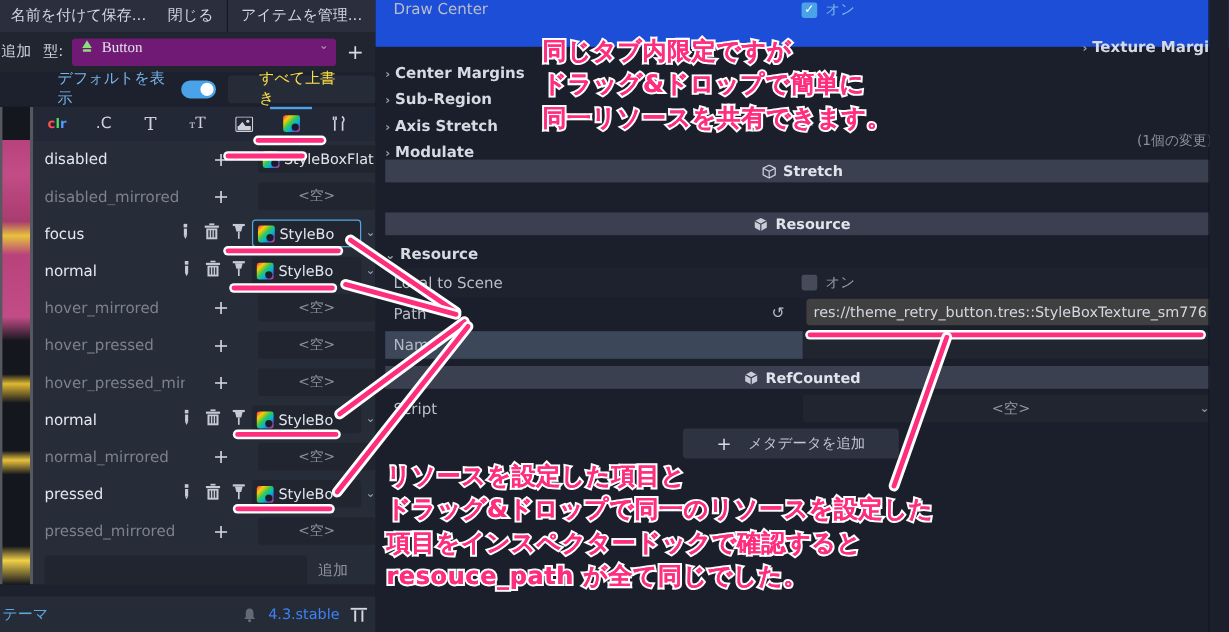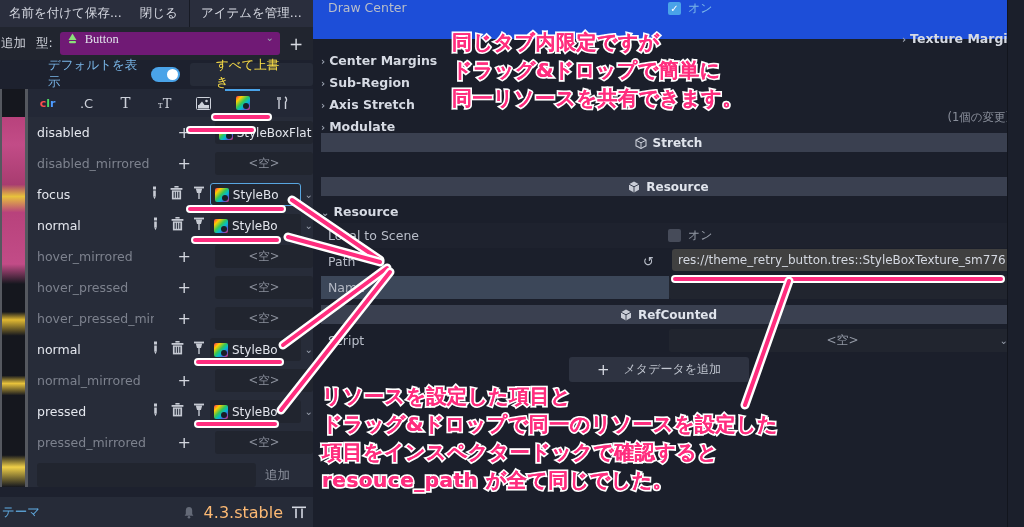--- a/index.html
+++ b/index.html
@@ -135,21 +135,21 @@
     margin-left: 9px; width: 219px; height: 24px; background: #21252f; border-radius: 3px;
   }
   .addbtn { color: #8e939f; font-size: 12.5px; margin-left: 9px; }
 
   .statusbar {
     position: absolute; left: 0; top: 497px; width: 313px; height: 30px;
     background: #262b38; display: flex; align-items: center;
   }
   .sb-theme { color: #5fa8dd; font-size: 12.5px; margin-left: 2px; }
   .sb-right { margin-left: auto; display: flex; align-items: center; gap: 9px; padding-right: 7px; }
-  .sb-ver { color: #fdba74; font-size: 16px; }
+  .sb-ver { color: #3b82f6; font-size: 12px; }
 
   
   #right-panel {
     position: absolute; left: 313px; top: 0; width: 711px; height: 527px;
     background: #1b1f2b;
   }
   .insp-row { position: relative; display: flex; align-items: center; height: 25px; }
   .prop-name { color: #b9bec9; font-size: 12.5px; padding-left: 15px; }
   .prop-name.bold { color: #d6dae3; font-weight: bold; font-size: 12.5px; padding-left: 8px; }
   .arrow { color: #9aa0ae; font-size: 10px; margin-right: 4px; }

